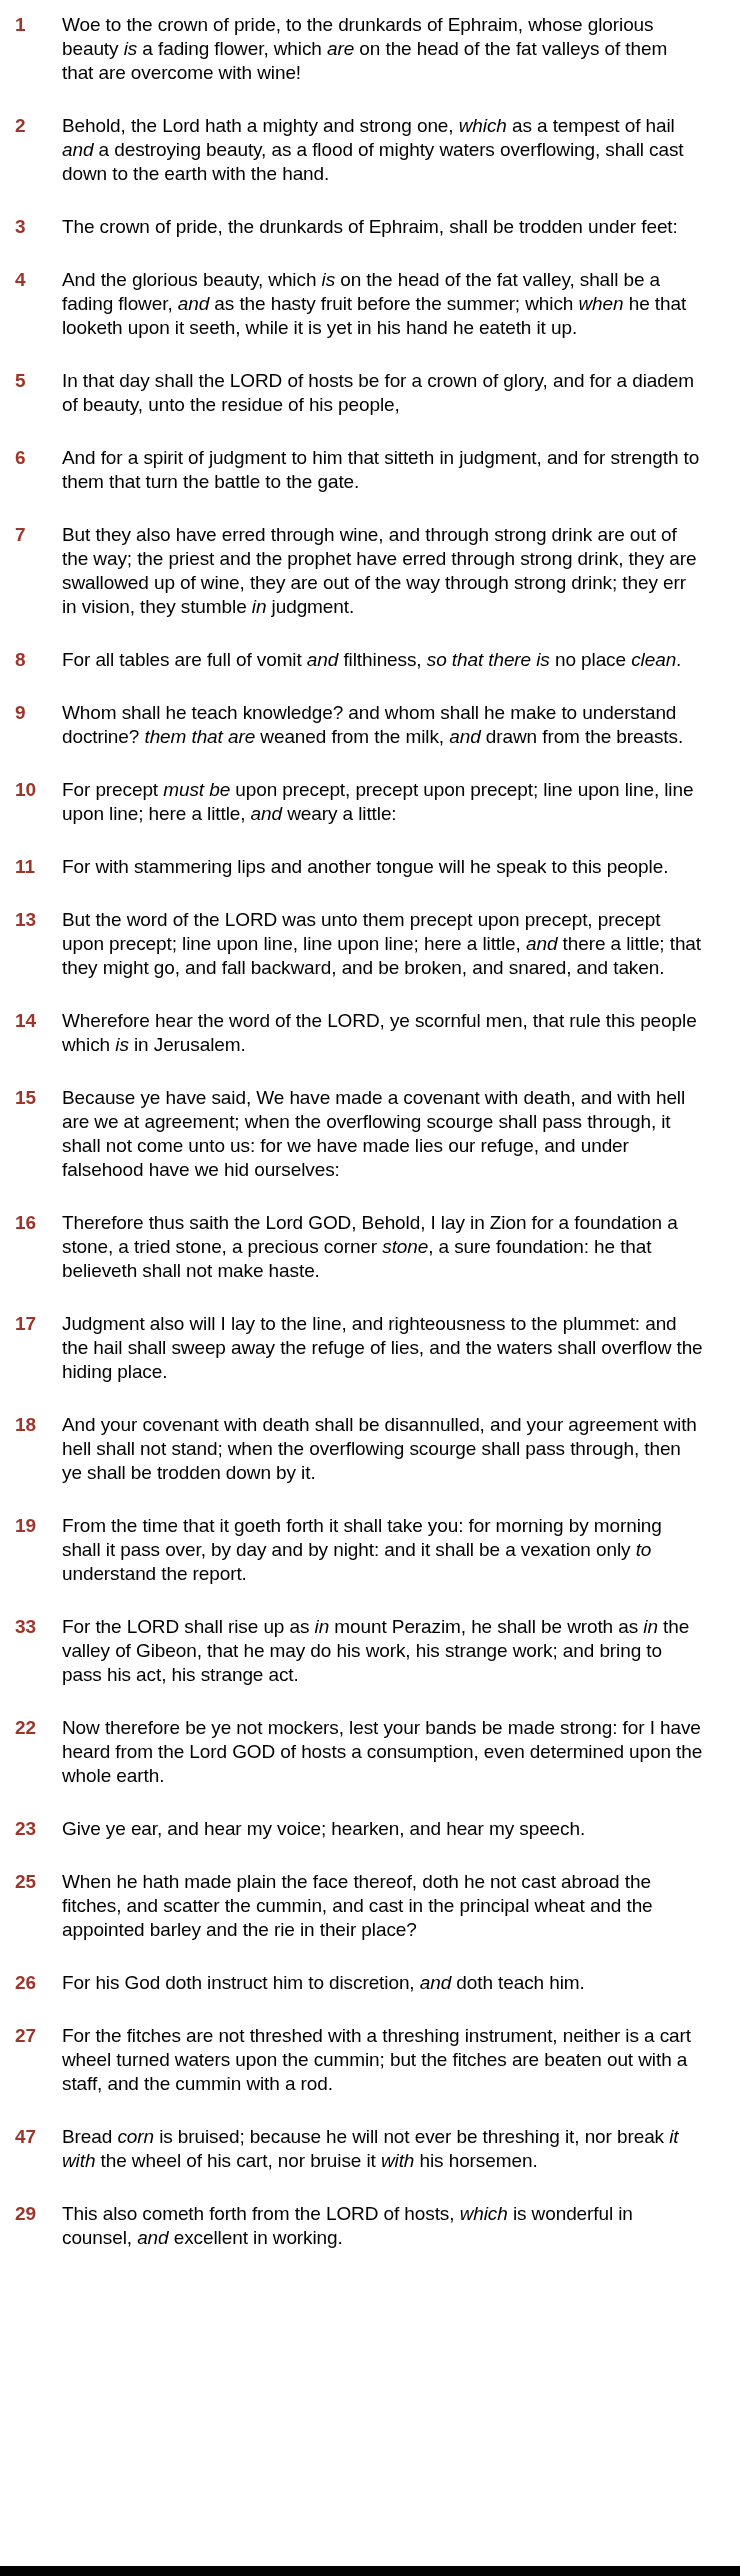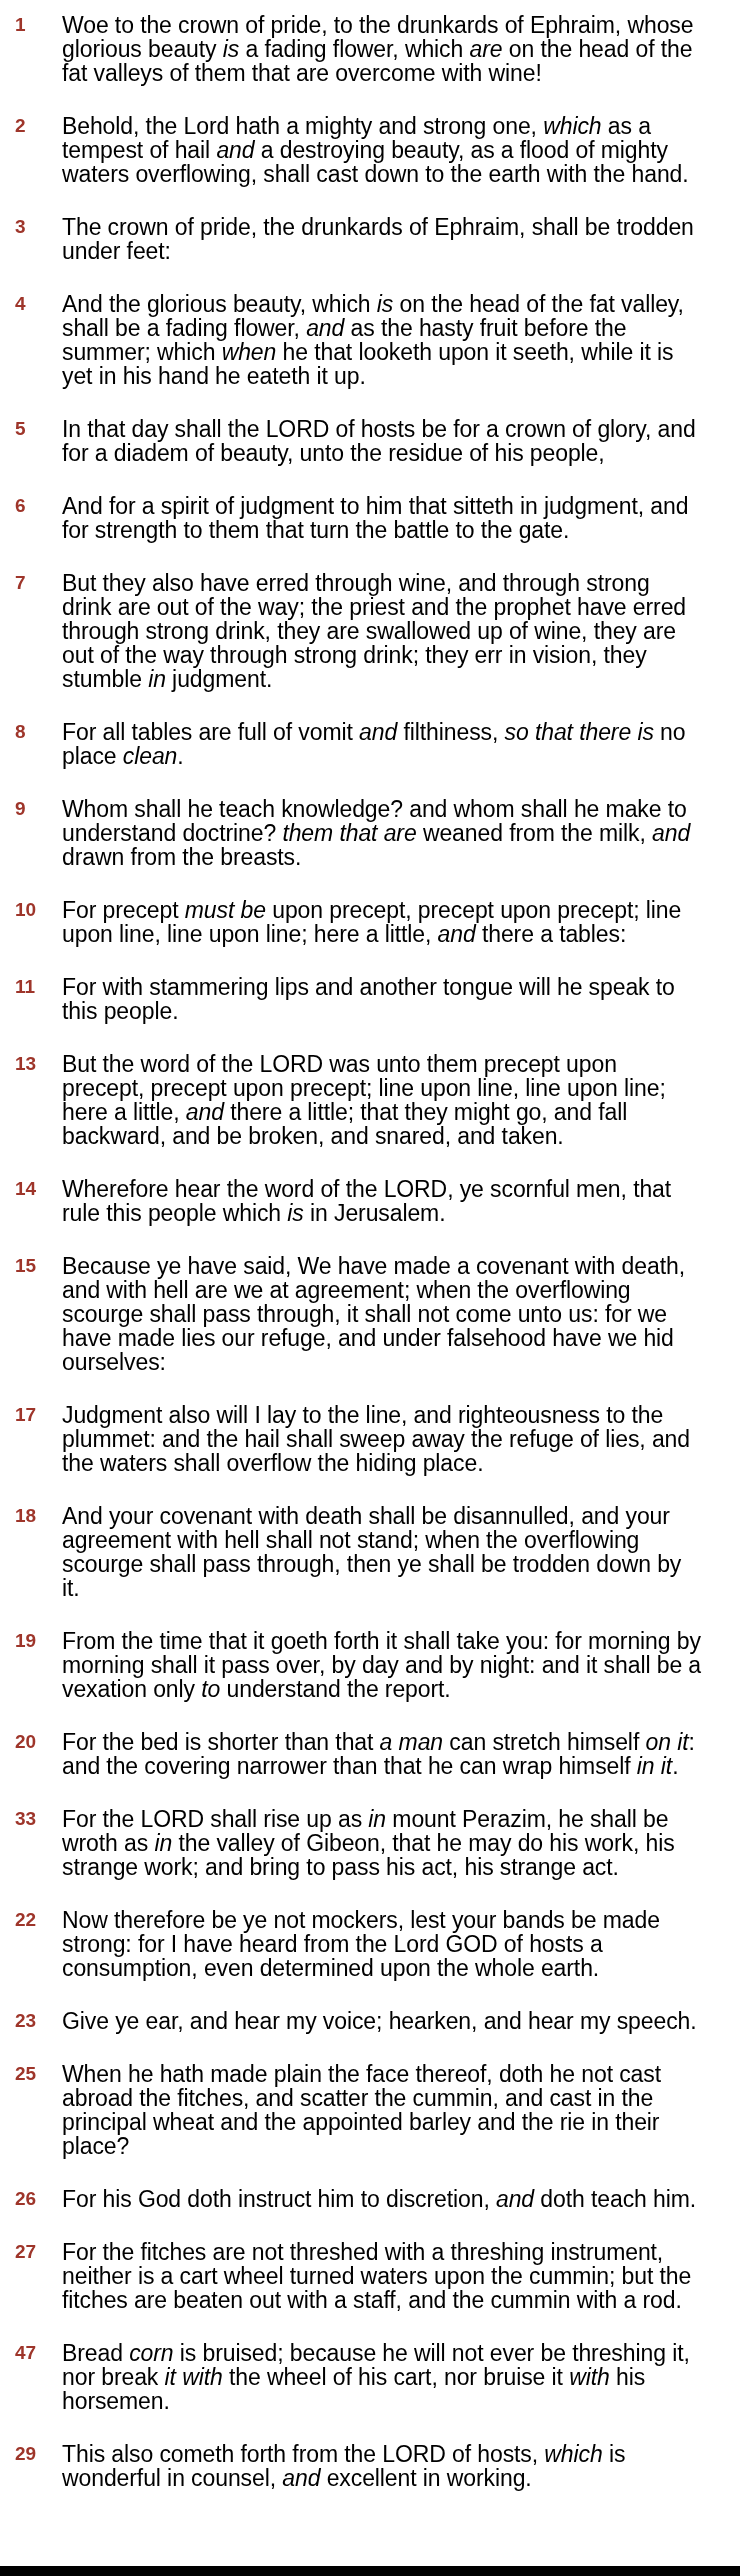--- a/index.html
+++ b/index.html
@@ -31,21 +31,21 @@
     box-sizing: border-box;
     padding-left: 15px;
     font-weight: bold;
     font-size: 19px;
     line-height: 24px;
     color: #9e352a;
   }
   .verse-body {
     flex: 1 1 auto;
     padding-right: 38px;
-    font-size: 23px;
+    font-size: 19px;
     line-height: 24px;
     margin: 0;
     letter-spacing: -0.1px;
   }
   .verse-body em {
     font-style: italic;
   }
   .bottom-bar {
     position: absolute;
     left: 0; right: 0; bottom: 0;
@@ -98,21 +98,21 @@
     <p class="verse-body"><span>For all tables are full of vomit </span><em>and</em><span> filthiness, </span><em>so that there is</em><span> no place </span><em>clean</em><span>.</span></p>
   </div>
 
   <div class="verse">
     <span class="verse-num">9</span>
     <p class="verse-body"><span>Whom shall he teach knowledge? and whom shall he make to understand doctrine? </span><em>them that are</em><span> weaned from the milk, </span><em>and</em><span> drawn from the breasts.</span></p>
   </div>
 
   <div class="verse">
     <span class="verse-num">10</span>
-    <p class="verse-body"><span>For precept </span><em>must be</em><span> upon precept, precept upon precept; line upon line, line upon line; here a little, </span><em>and</em><span> there a tables:</span></p>
+    <p class="verse-body"><span>For precept </span><em>must be</em><span> upon precept, precept upon precept; line upon line, line upon line; here a little, </span><em>and</em><span> weary a little:</span></p>
   </div>
 
   <div class="verse">
     <span class="verse-num">11</span>
     <p class="verse-body"><span>For with stammering lips and another tongue will he speak to this people.</span></p>
   </div>
 
 
   <div class="verse">
     <span class="verse-num">13</span>
@@ -122,40 +122,40 @@
   <div class="verse">
     <span class="verse-num">14</span>
     <p class="verse-body"><span>Wherefore hear the word of the LORD, ye scornful men, that rule this people which </span><em>is</em><span> in Jerusalem.</span></p>
   </div>
 
   <div class="verse">
     <span class="verse-num">15</span>
     <p class="verse-body"><span>Because ye have said, We have made a covenant with death, and with hell are we at agreement; when the overflowing scourge shall pass through, it shall not come unto us: for we have made lies our refuge, and under falsehood have we hid ourselves:</span></p>
   </div>
 
+  <div class="verse">
+    <span class="verse-num">16</span>
+    <p class="verse-body"><span>Therefore thus saith the Lord GOD, Behold, I lay in Zion for a foundation a stone, a tried stone, a precious corner </span><em>stone</em><span>, a sure foundation: he that believeth shall not make haste.</span></p>
+  </div>
 
   <div class="verse">
     <span class="verse-num">17</span>
     <p class="verse-body"><span>Judgment also will I lay to the line, and righteousness to the plummet: and the hail shall sweep away the refuge of lies, and the waters shall overflow the hiding place.</span></p>
   </div>
 
   <div class="verse">
     <span class="verse-num">18</span>
     <p class="verse-body"><span>And your covenant with death shall be disannulled, and your agreement with hell shall not stand; when the overflowing scourge shall pass through, then ye shall be trodden down by it.</span></p>
   </div>
 
   <div class="verse">
     <span class="verse-num">19</span>
     <p class="verse-body"><span>From the time that it goeth forth it shall take you: for morning by morning shall it pass over, by day and by night: and it shall be a vexation only </span><em>to</em><span> understand the report.</span></p>
   </div>
 
-  <div class="verse">
-    <span class="verse-num">20</span>
-    <p class="verse-body"><span>For the bed is shorter than that </span><em>a man</em><span> can stretch himself </span><em>on it</em><span>: and the covering narrower than that he can wrap himself </span><em>in it</em><span>.</span></p>
-  </div>
 
   <div class="verse">
     <span class="verse-num">33</span>
     <p class="verse-body"><span>For the LORD shall rise up as </span><em>in</em><span> mount Perazim, he shall be wroth as </span><em>in</em><span> the valley of Gibeon, that he may do his work, his strange work; and bring to pass his act, his strange act.</span></p>
   </div>
 
   <div class="verse">
     <span class="verse-num">22</span>
     <p class="verse-body"><span>Now therefore be ye not mockers, lest your bands be made strong: for I have heard from the Lord GOD of hosts a consumption, even determined upon the whole earth.</span></p>
   </div>

